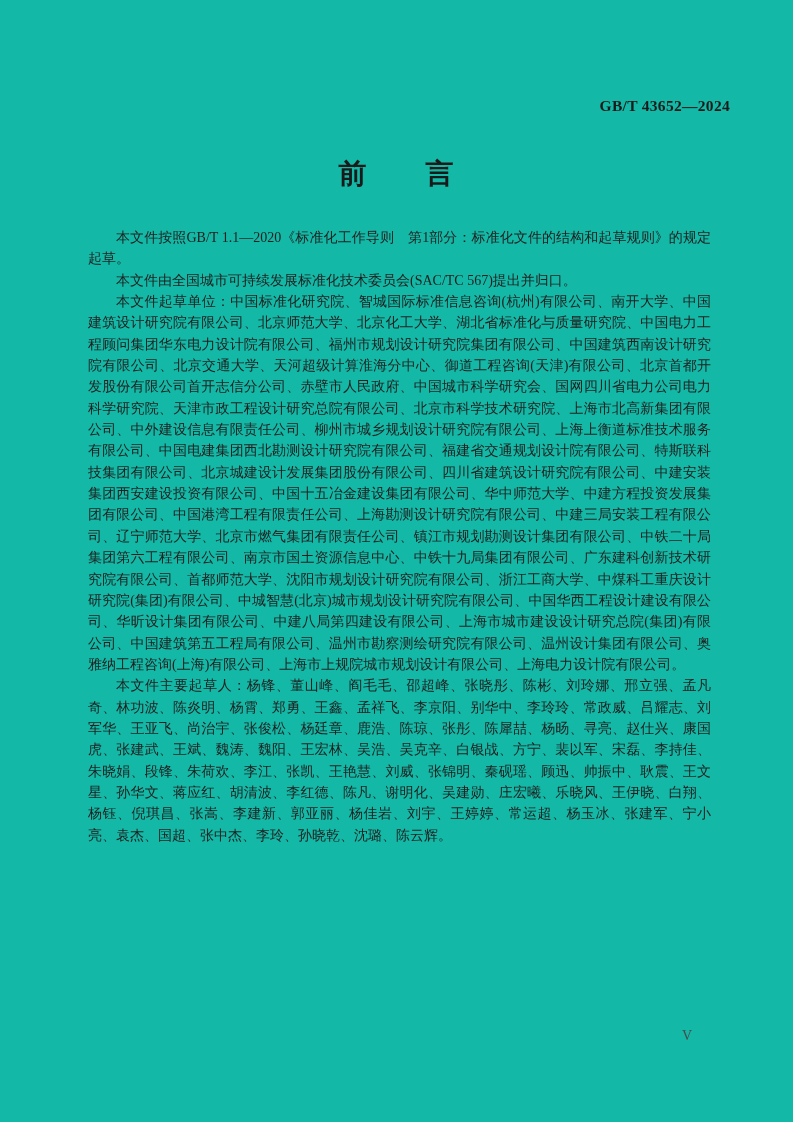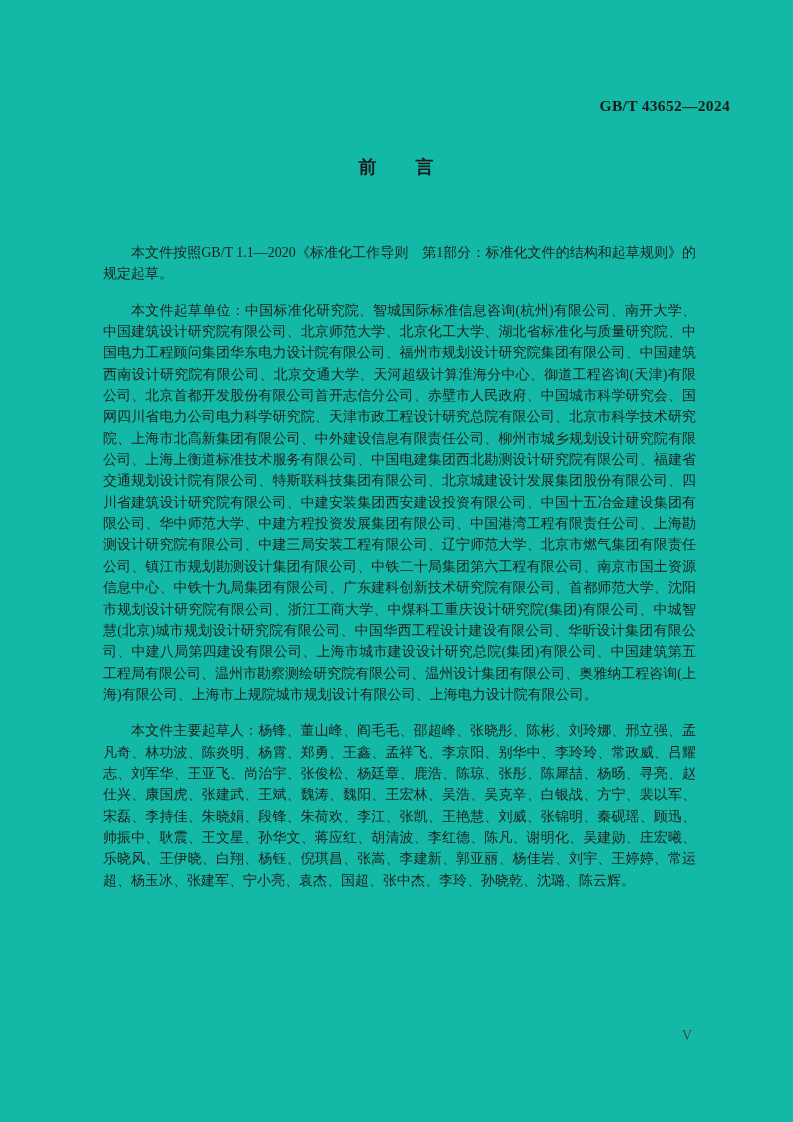--- a/index.html
+++ b/index.html
@@ -27,37 +27,37 @@
     color: #1a1a1a;
     white-space: nowrap;
   }
   .page-title {
     position: absolute;
     top: 155px;
     left: 0;
     width: 100%;
     margin: 0;
     text-align: center;
-    font-size: 18px;
+    font-size: 28px;
     font-weight: bold;
     color: #1a1a1a;
     letter-spacing: 1px;
   }
   .foreword-body {
     position: absolute;
     top: 227px;
     left: 88px;
     width: 623px;
     font-size: 14px;
     line-height: 21.35px;
     text-align: justify;
     color: #1f1f1f;
   }
   .foreword-body p {
-    margin: 15px;
+    margin: 0;
     padding: 0;
     text-indent: 2em;
   }
   .page-number {
     position: absolute;
     top: 1028px;
     left: 682px;
     font-size: 14px;
     color: #4a4a4a;
   }
@@ -66,19 +66,20 @@
 <body>
 
 <div class="page">
 
   <div class="doc-number">GB/T 43652—2024</div>
 
   <h1 class="page-title">前　　言</h1>
 
   <div class="foreword-body">
     <p>本文件按照GB/T 1.1—2020《标准化工作导则　第1部分：标准化文件的结构和起草规则》的规定起草。</p>
+    <p>本文件由全国城市可持续发展标准化技术委员会(SAC/TC 567)提出并归口。</p>
     <p>本文件起草单位：中国标准化研究院、智城国际标准信息咨询(杭州)有限公司、南开大学、中国建筑设计研究院有限公司、北京师范大学、北京化工大学、湖北省标准化与质量研究院、中国电力工程顾问集团华东电力设计院有限公司、福州市规划设计研究院集团有限公司、中国建筑西南设计研究院有限公司、北京交通大学、天河超级计算淮海分中心、御道工程咨询(天津)有限公司、北京首都开发股份有限公司首开志信分公司、赤壁市人民政府、中国城市科学研究会、国网四川省电力公司电力科学研究院、天津市政工程设计研究总院有限公司、北京市科学技术研究院、上海市北高新集团有限公司、中外建设信息有限责任公司、柳州市城乡规划设计研究院有限公司、上海上衡道标准技术服务有限公司、中国电建集团西北勘测设计研究院有限公司、福建省交通规划设计院有限公司、特斯联科技集团有限公司、北京城建设计发展集团股份有限公司、四川省建筑设计研究院有限公司、中建安装集团西安建设投资有限公司、中国十五冶金建设集团有限公司、华中师范大学、中建方程投资发展集团有限公司、中国港湾工程有限责任公司、上海勘测设计研究院有限公司、中建三局安装工程有限公司、辽宁师范大学、北京市燃气集团有限责任公司、镇江市规划勘测设计集团有限公司、中铁二十局集团第六工程有限公司、南京市国土资源信息中心、中铁十九局集团有限公司、广东建科创新技术研究院有限公司、首都师范大学、沈阳市规划设计研究院有限公司、浙江工商大学、中煤科工重庆设计研究院(集团)有限公司、中城智慧(北京)城市规划设计研究院有限公司、中国华西工程设计建设有限公司、华昕设计集团有限公司、中建八局第四建设有限公司、上海市城市建设设计研究总院(集团)有限公司、中国建筑第五工程局有限公司、温州市勘察测绘研究院有限公司、温州设计集团有限公司、奥雅纳工程咨询(上海)有限公司、上海市上规院城市规划设计有限公司、上海电力设计院有限公司。</p>
     <p>本文件主要起草人：杨锋、董山峰、阎毛毛、邵超峰、张晓彤、陈彬、刘玲娜、邢立强、孟凡奇、林功波、陈炎明、杨霄、郑勇、王鑫、孟祥飞、李京阳、别华中、李玲玲、常政威、吕耀志、刘军华、王亚飞、尚治宇、张俊松、杨廷章、鹿浩、陈琼、张彤、陈犀喆、杨旸、寻亮、赵仕兴、康国虎、张建武、王斌、魏涛、魏阳、王宏林、吴浩、吴克辛、白银战、方宁、裴以军、宋磊、李持佳、朱晓娟、段锋、朱荷欢、李江、张凯、王艳慧、刘威、张锦明、秦砚瑶、顾迅、帅振中、耿震、王文星、孙华文、蒋应红、胡清波、李红德、陈凡、谢明化、吴建勋、庄宏曦、乐晓风、王伊晓、白翔、杨钰、倪琪昌、张嵩、李建新、郭亚丽、杨佳岩、刘宇、王婷婷、常运超、杨玉冰、张建军、宁小亮、袁杰、国超、张中杰、李玲、孙晓乾、沈璐、陈云辉。</p>
   </div>
 
   <div class="page-number">V</div>
 
 </div>
 
 </body></html>

